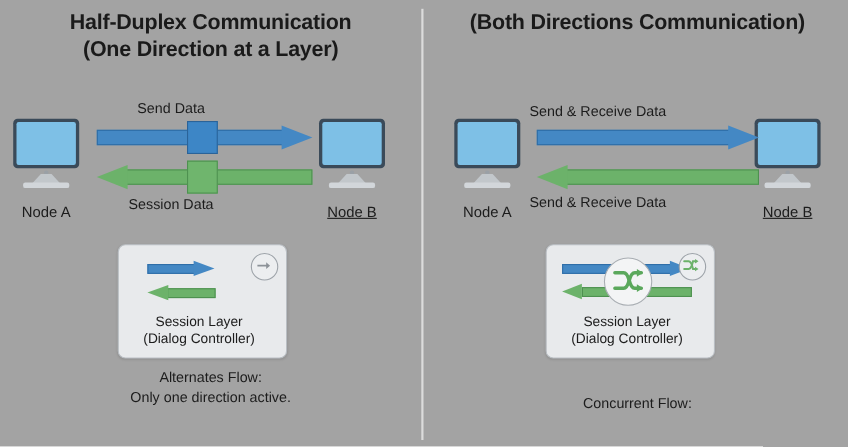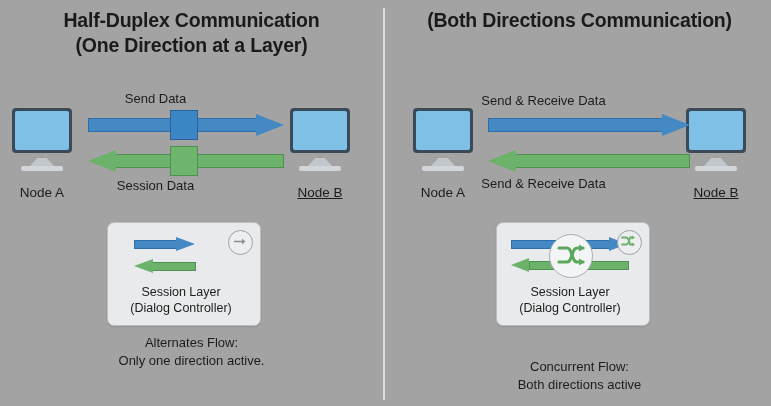--- a/index.html
+++ b/index.html
@@ -488,17 +488,16 @@
         </svg>
       </div>
       <div class="session-text">
         <div>Session Layer</div>
         <div>(Dialog Controller)</div>
       </div>
     </div>
 
     <div class="caption">
       <div>Concurrent Flow:</div>
-      <div>Both directions active</div>
     </div>
   </div>
 
 </div>
 
 </body></html>

